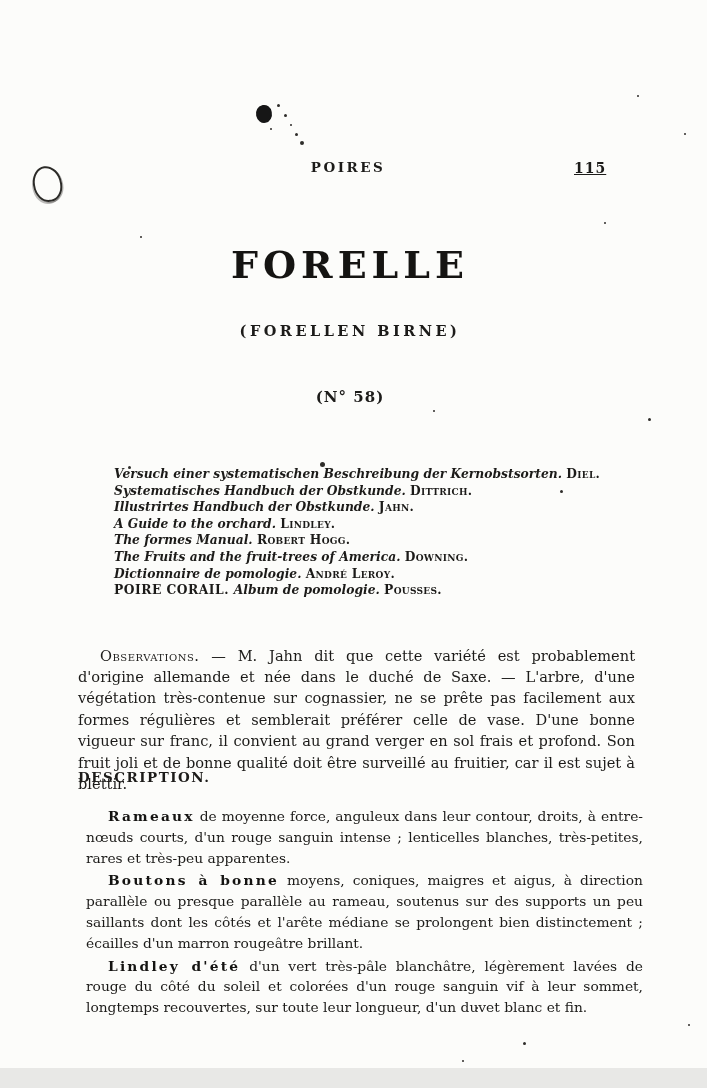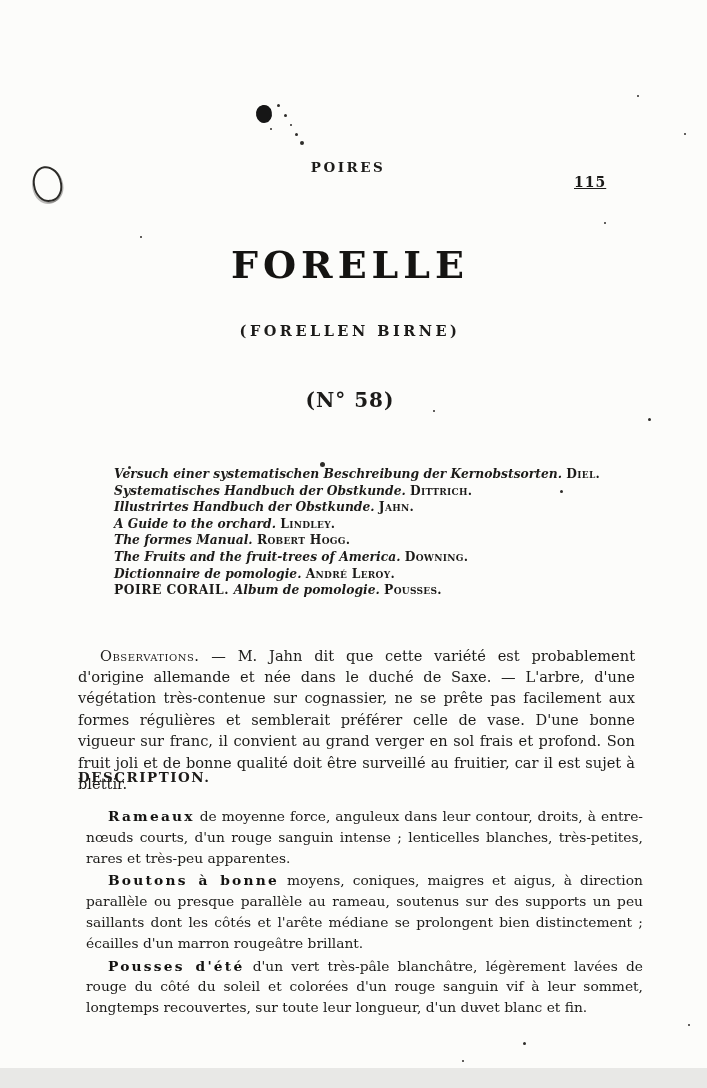--- a/index.html
+++ b/index.html
@@ -14,38 +14,38 @@
     overflow: hidden;
   }
 
   
   .running-head {
     position: absolute; top: 159px; left: 70px; width: 556px;
     text-align: center; font-size: 13.5px; font-weight: bold;
     letter-spacing: 2.5px;
   }
   .page-number {
-    position: absolute; top: 174px; left: 574px; width: 40px;
+    position: absolute; top: 160px; left: 574px; width: 40px;
     font-size: 14px; font-weight: bold; letter-spacing: 1px; text-decoration: underline;
   }
 
   
   .main-title {
     position: absolute; top: 242px; left: 70px; width: 560px;
     text-align: center; font-size: 38px; font-weight: bold;
     letter-spacing: 5px; color: #151412;
   }
   .sub-title {
     position: absolute; top: 322px; left: 70px; width: 560px;
     text-align: center; font-size: 14.5px; font-weight: bold;
     letter-spacing: 3.5px;
   }
   .variety-number {
     position: absolute; top: 388px; left: 70px; width: 560px;
-    text-align: center; font-size: 20px; font-weight: bold;
+    text-align: center; font-size: 15px; font-weight: bold;
     letter-spacing: 1px;
   }
 
   
   .bibliography {
     position: absolute; top: 466px; left: 114px; width: 500px;
     font-size: 12.3px; line-height: 15.6px;
   }
   .bib-line { white-space: nowrap; }
   .bib-title { font-style: italic; font-weight: bold; }
@@ -141,16 +141,16 @@
 
   <p class="observations">
     <span class="lead">Observations.</span>
     <span>— M. Jahn dit que cette variété est probablement d'origine allemande et née dans le duché de Saxe. — L'arbre, d'une végétation très-contenue sur cognassier, ne se prête pas facilement aux formes régulières et semblerait préférer celle de vase. D'une bonne vigueur sur franc, il convient au grand verger en sol frais et profond. Son fruit joli et de bonne qualité doit être surveillé au fruitier, car il est sujet à blettir.</span>
   </p>
 
   <div class="description-heading">DESCRIPTION.</div>
   <div class="description-body" id="description-paragraphs">
       <p class="desc-para"><span class="desc-term">Rameaux</span> de moyenne force, anguleux dans leur contour, droits, à entre-nœuds courts, d'un rouge sanguin intense ; lenticelles blanches, très-petites, rares et très-peu apparentes.</p>
       <p class="desc-para"><span class="desc-term">Boutons à bonne</span> moyens, coniques, maigres et aigus, à direction parallèle ou presque parallèle au rameau, soutenus sur des supports un peu saillants dont les côtés et l'arête médiane se prolongent bien distinctement ; écailles d'un marron rougeâtre brillant.</p>
-      <p class="desc-para"><span class="desc-term">Pousses d'été</span> d'un vert très-pâle blanchâtre, légèrement lavées de rouge du côté du soleil et colorées d'un rouge sanguin vif à leur sommet, longtemps recouvertes, sur toute leur longueur, d'un duvet blanc et fin.</p>
+      <p class="desc-para"><span class="desc-term">Lindley d'été</span> d'un vert très-pâle blanchâtre, légèrement lavées de rouge du côté du soleil et colorées d'un rouge sanguin vif à leur sommet, longtemps recouvertes, sur toute leur longueur, d'un duvet blanc et fin.</p>
     </div>
 
 </div>
 
 </body></html>

